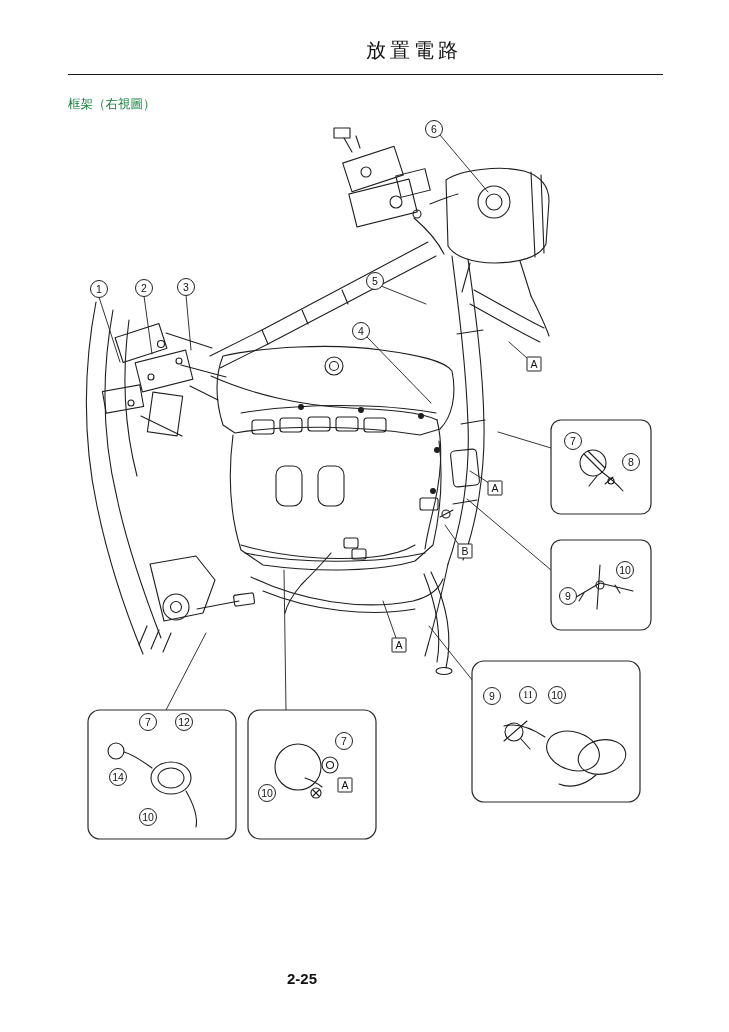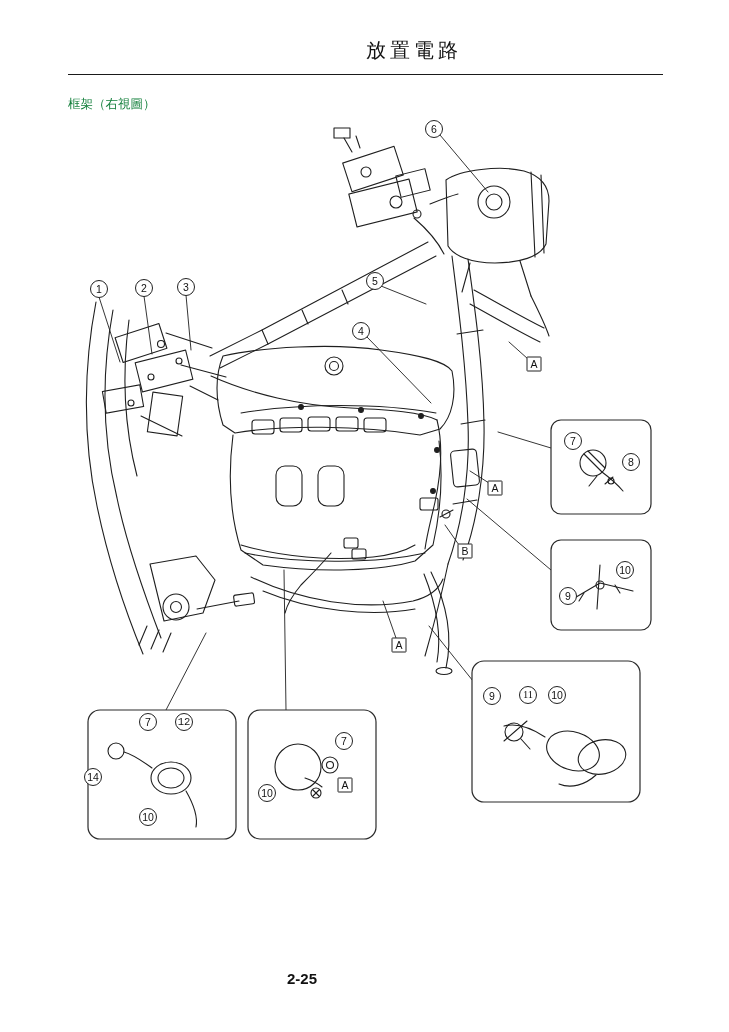--- a/index.html
+++ b/index.html
@@ -237,22 +237,22 @@
         <div class="callout callout-circle" style="left: 361px; top: 327px;">4</div>
         <div class="callout callout-circle" style="left: 434px; top: 125px;">6</div>
         <div class="callout callout-circle" style="left: 573px; top: 437px;">7</div>
         <div class="callout callout-circle" style="left: 631px; top: 458px;">8</div>
         <div class="callout callout-circle" style="left: 625px; top: 566px;">10</div>
         <div class="callout callout-circle" style="left: 568px; top: 592px;">9</div>
         <div class="callout callout-circle" style="left: 492px; top: 692px;">9</div>
         <div class="callout callout-circle" style="left: 528px; top: 691px; font-family: Liberation Serif, serif;">11</div>
         <div class="callout callout-circle" style="left: 557px; top: 691px;">10</div>
         <div class="callout callout-circle" style="left: 148px; top: 718px;">7</div>
-        <div class="callout callout-circle" style="left: 184px; top: 718px; font-family: Liberation Mono, monospace;">12</div>
-        <div class="callout callout-circle" style="left: 93px; top: 773px;">14</div>
+        <div class="callout callout-circle" style="left: 184px; top: 718px;">12</div>
+        <div class="callout callout-circle" style="left: 118px; top: 773px;">14</div>
         <div class="callout callout-circle" style="left: 148px; top: 813px;">10</div>
         <div class="callout callout-circle" style="left: 344px; top: 737px;">7</div>
         <div class="callout callout-circle" style="left: 267px; top: 789px;">10</div>
         <div class="callout callout-box" style="left: 534px; top: 360px;">A</div>
         <div class="callout callout-box" style="left: 495px; top: 484px;">A</div>
         <div class="callout callout-box" style="left: 465px; top: 547px;">B</div>
         <div class="callout callout-box" style="left: 399px; top: 641px;">A</div>
         <div class="callout callout-box" style="left: 345px; top: 781px;">A</div>
       </div>
   </div>

